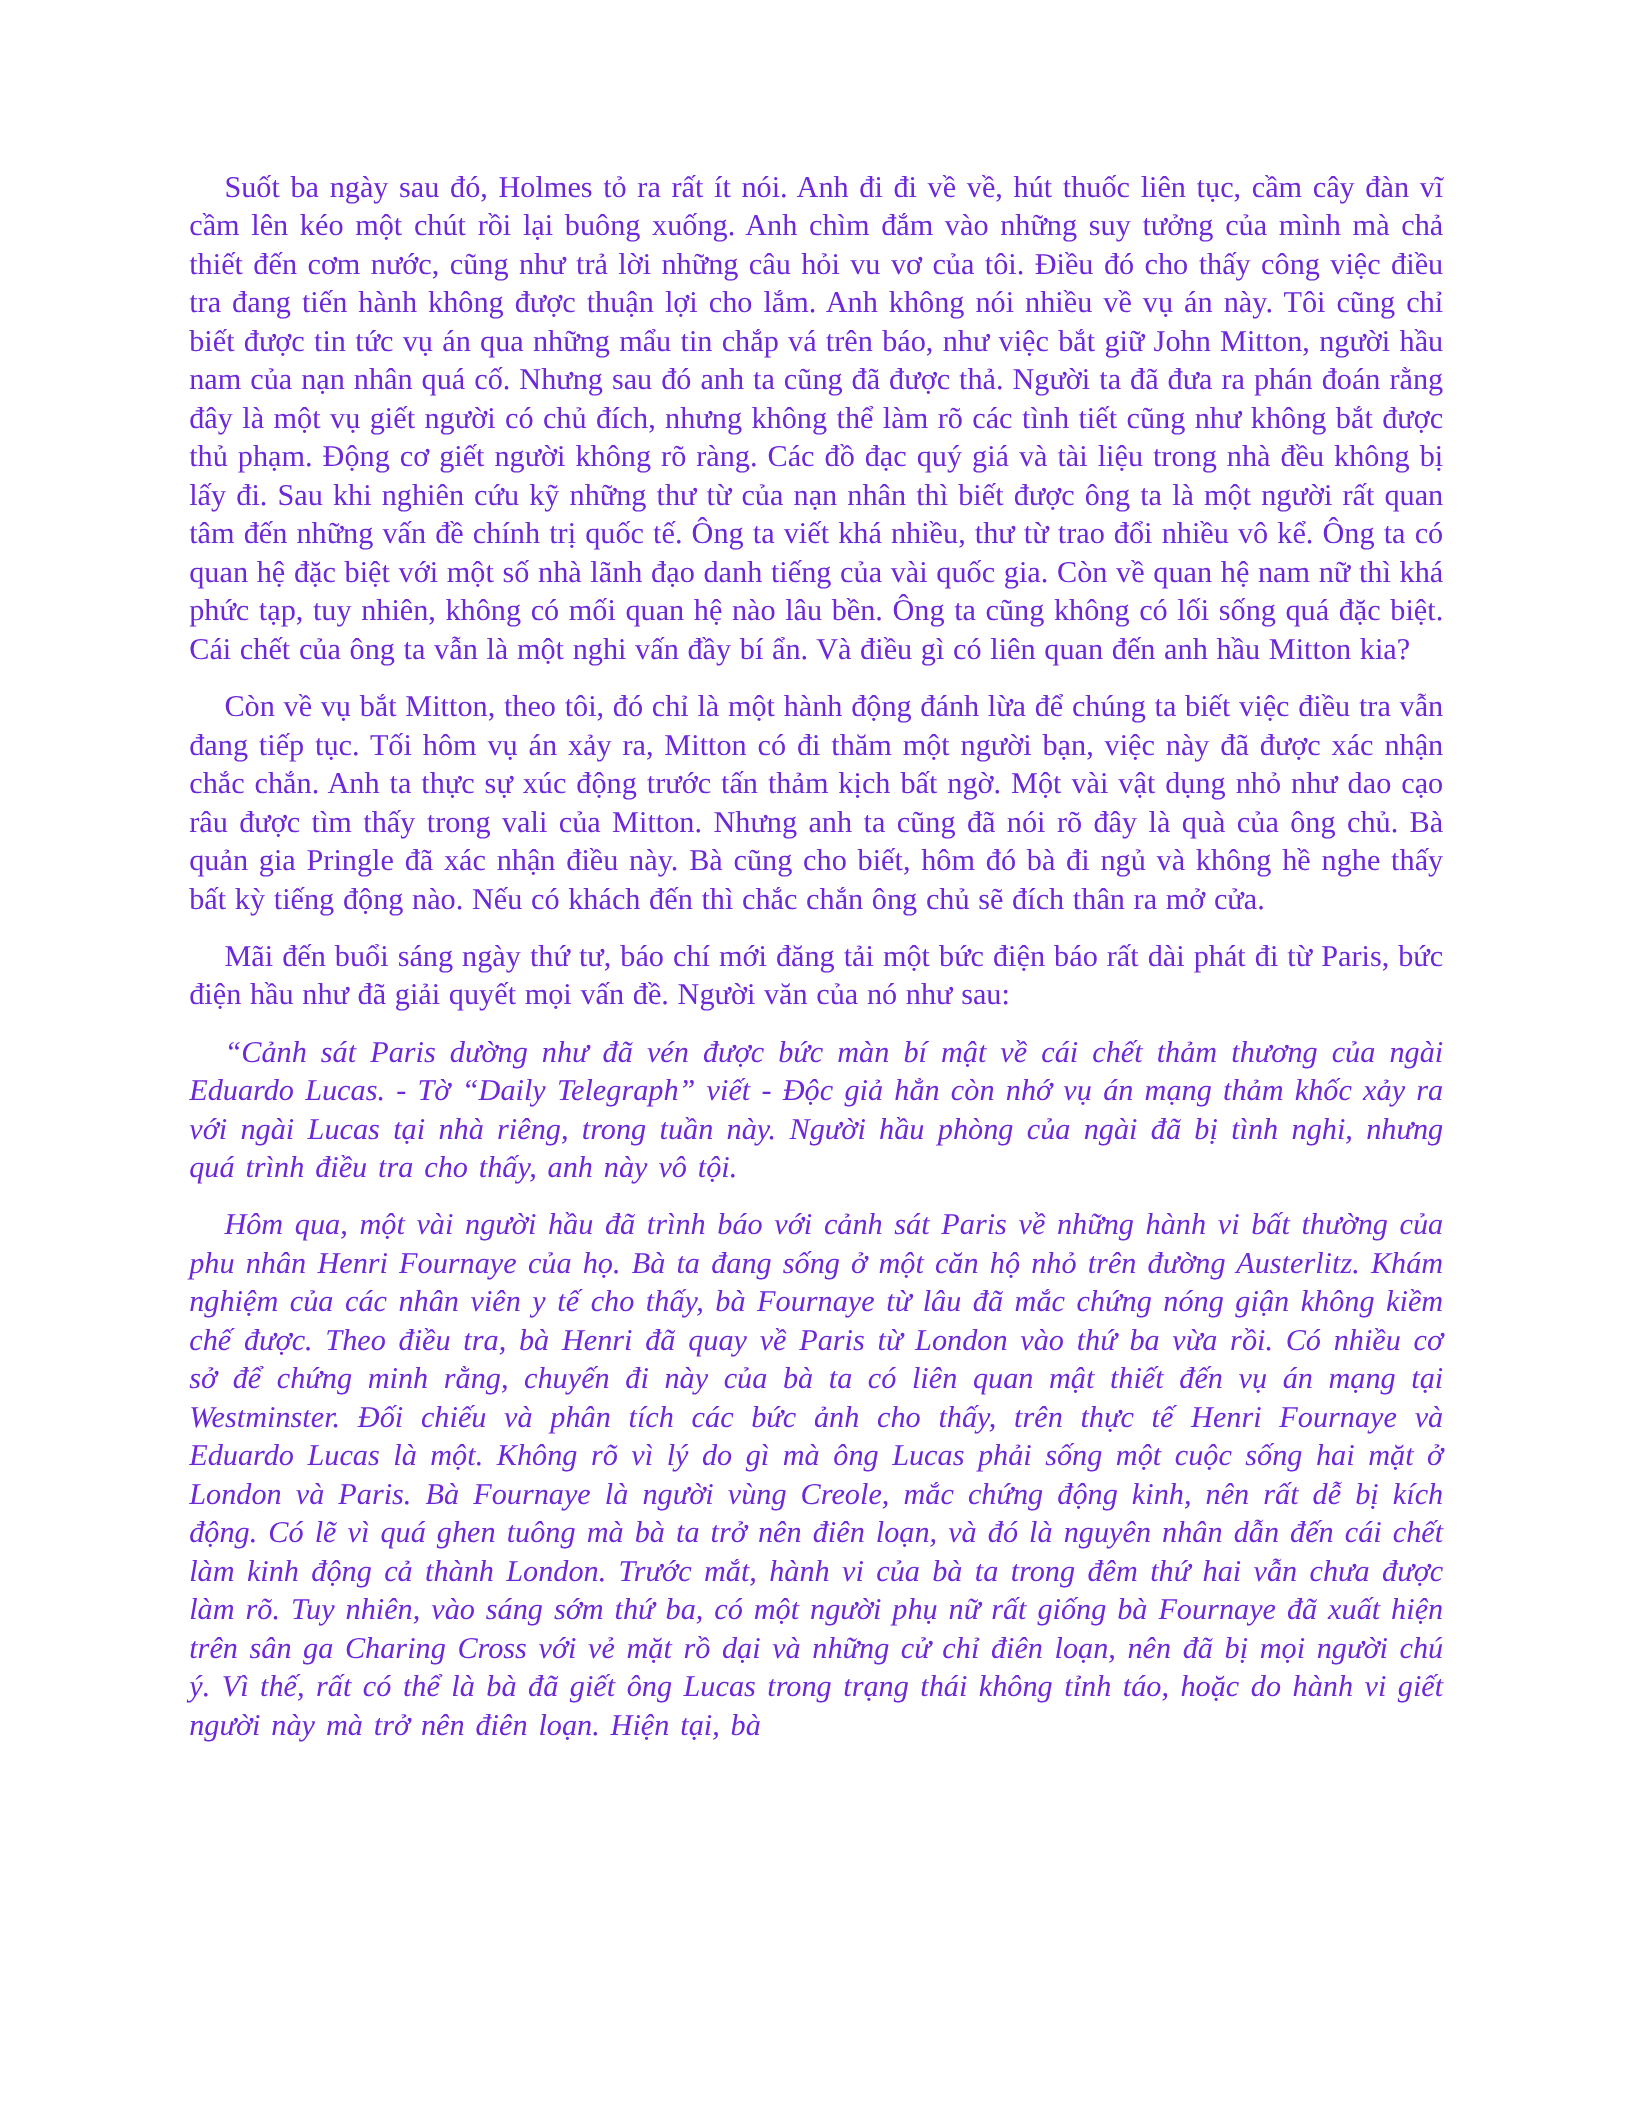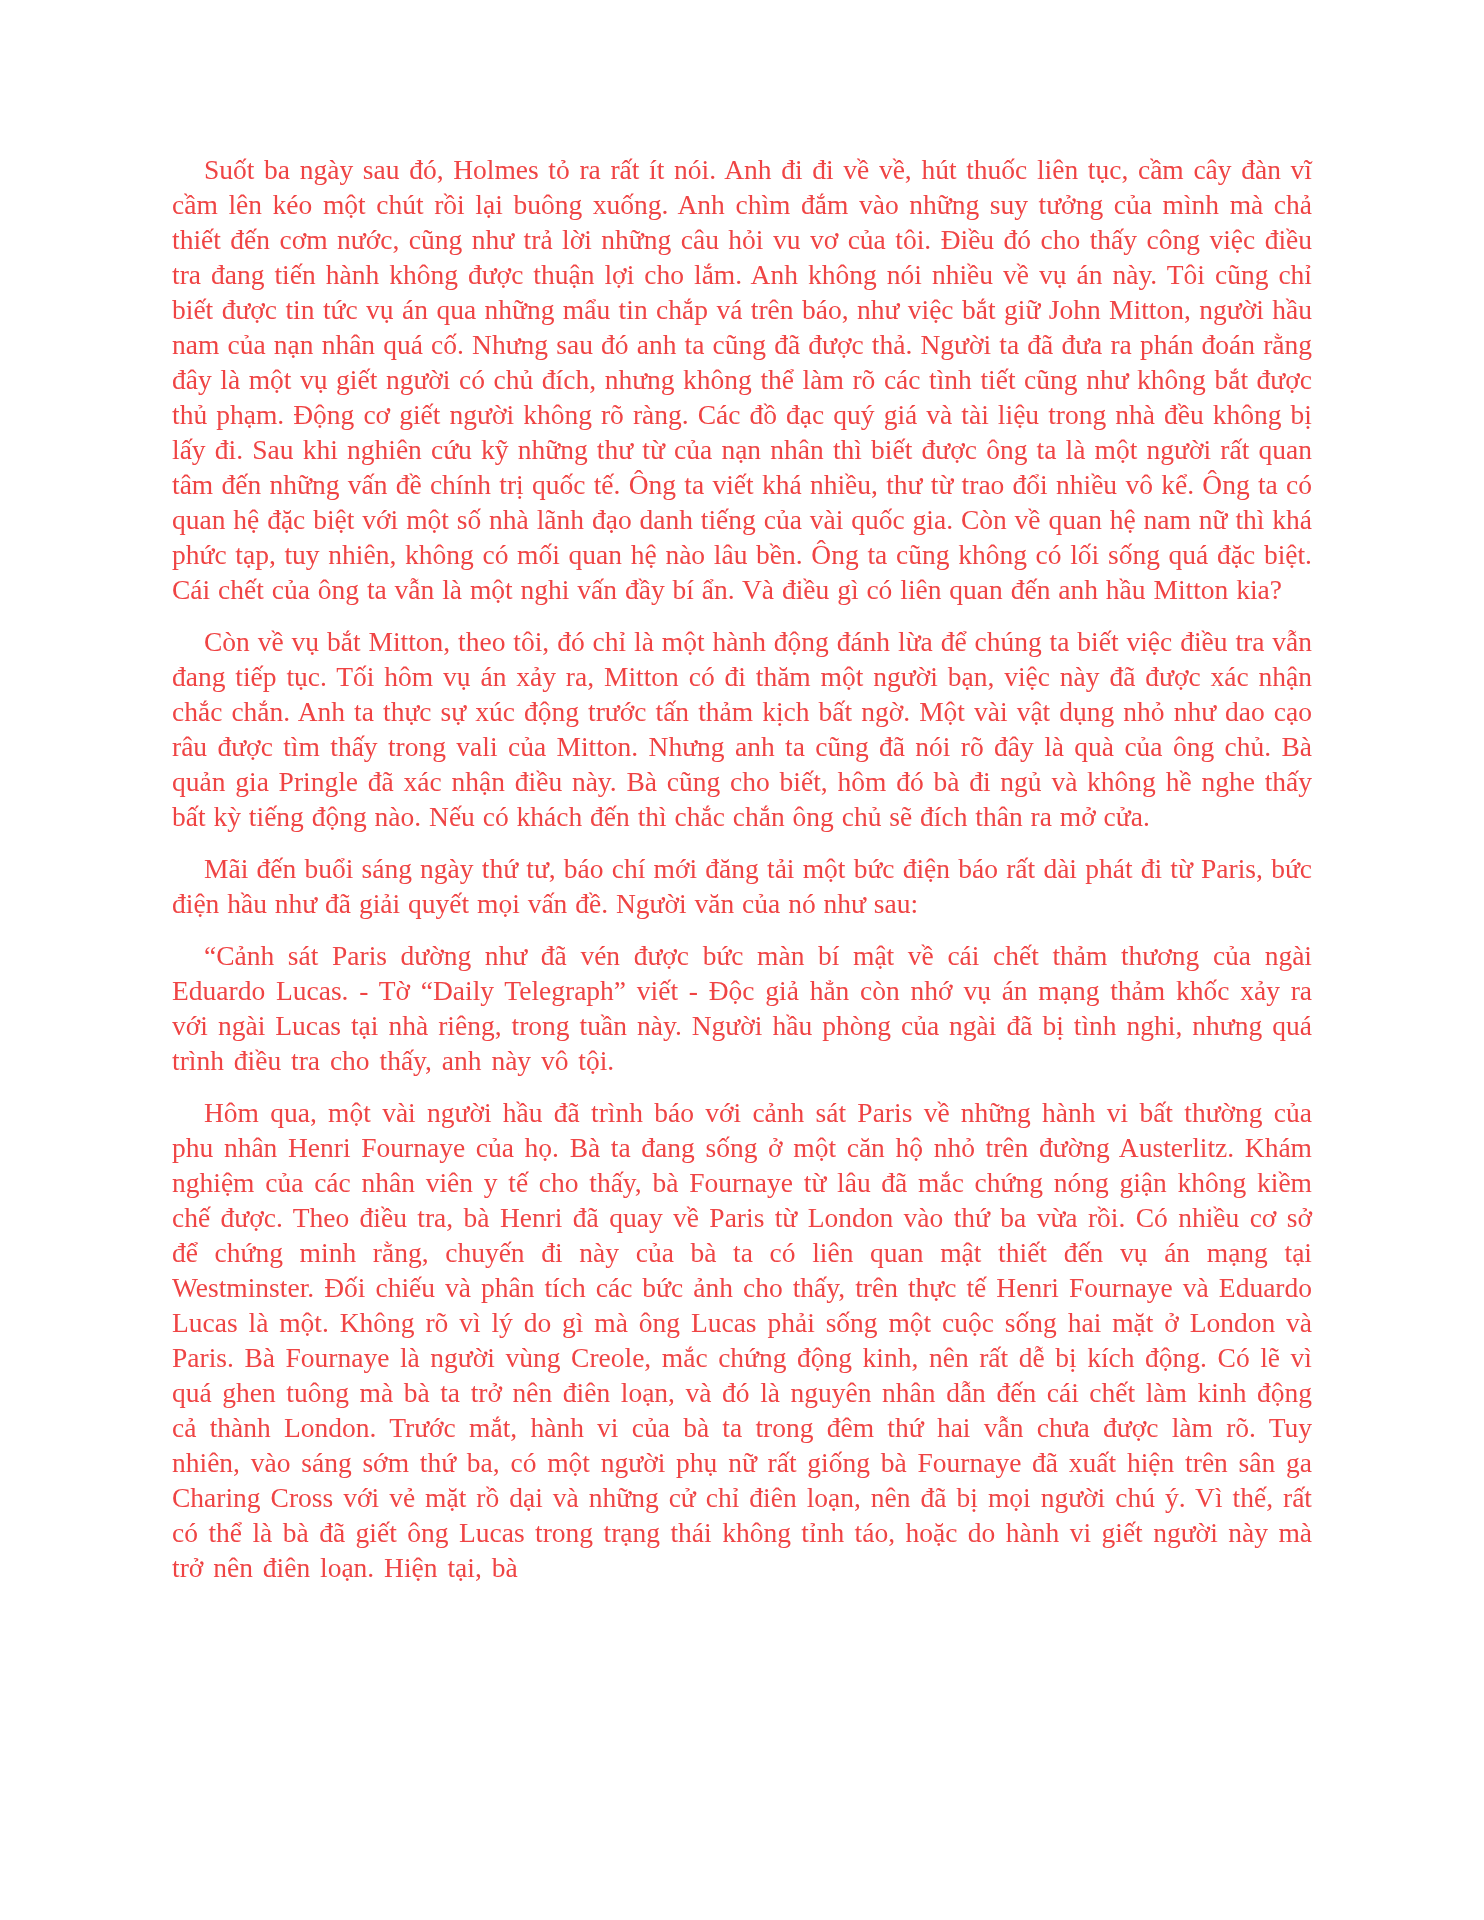--- a/index.html
+++ b/index.html
@@ -14,30 +14,31 @@
     overflow: hidden;
   }
   .page {
     position: absolute;
     left: 172px;
     top: 152px;
     width: 1140px;
     font-family: "Liberation Serif", serif;
     font-size: 27.5px;
     line-height: 35px;
-    color: #ef4444;
+    color: #6d28d9;
     -webkit-font-smoothing: antialiased;
   }
   .para {
     margin: 0 0 17px 0;
     text-align: justify;
     text-indent: 32px;
     word-spacing: 1px;
   }
   .para.italic {
+    font-style: italic;
     word-spacing: 3px;
   }
   .para:last-child {
     margin-bottom: 0;
   }
 </style>
 </head>
 <body>
 
 <div class="page">

